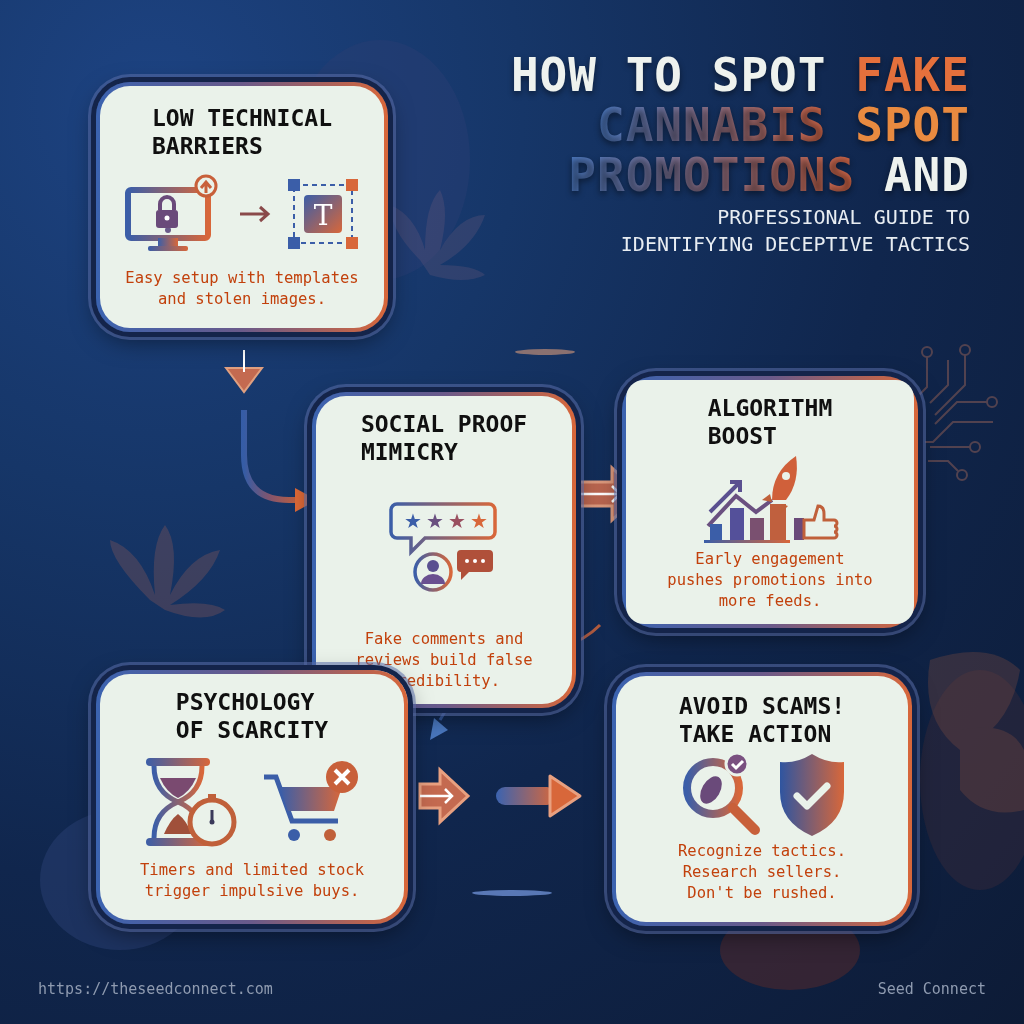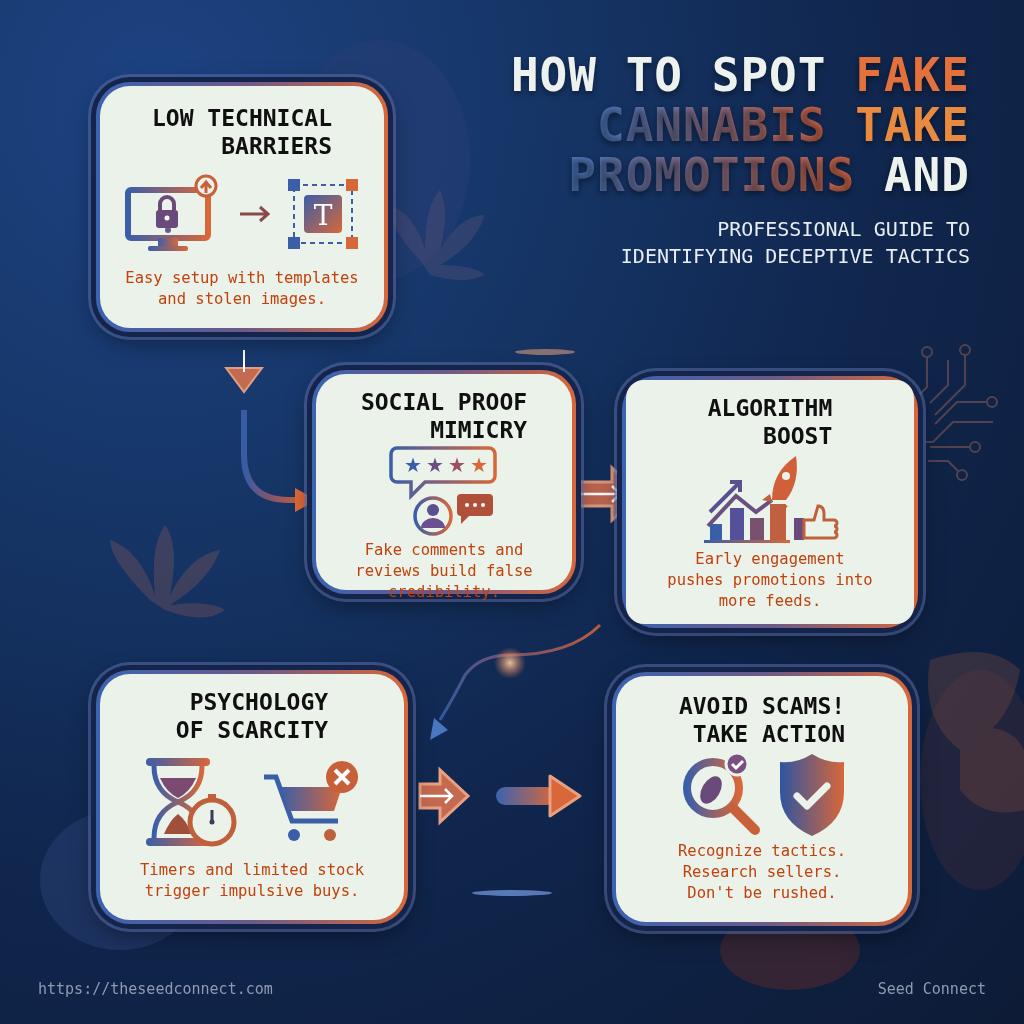--- a/index.html
+++ b/index.html
@@ -12,39 +12,39 @@
 
   
   .title-block { position: absolute; right: 54px; top: 50px; text-align: right; }
   .title-line {
     font-family: "DejaVu Sans Mono", monospace; font-weight: bold;
     font-size: 46px; line-height: 50px; letter-spacing: 1px;
     text-shadow: 0 3px 6px rgba(0,0,0,0.45);
   }
   .subtitle {
     font-family: "DejaVu Sans Mono", monospace; color: #e8edf2;
-    font-size: 20px; line-height: 27px; margin-top: 16px;
+    font-size: 20px; line-height: 27px; margin-top: 4px;
   }
 
   
   .card {
     position: absolute; box-sizing: border-box;
     border-radius: 34px; padding: 4px;
     background: linear-gradient(90deg, #3b63b0 0%, #6a5a8a 50%, #d8673a 100%);
     box-shadow: 0 0 0 5px #14244a, 0 0 0 8px rgba(90,110,170,0.55), 0 8px 24px rgba(0,0,0,0.5);
   }
   .card-inner {
     width: 100%; height: 100%; box-sizing: border-box;
     border-radius: 30px; background: #eaf2ea;
     display: flex; flex-direction: column; align-items: center;
     padding: 18px 12px 10px;
   }
   .card-title {
     font-family: "DejaVu Sans Mono", monospace; font-weight: bold;
-    font-size: 23px; line-height: 28px; color: #101010; text-align: right;
+    font-size: 23px; line-height: 28px; color: #101010; text-align: left;
     white-space: pre-line;
   }
   .card-icons { flex: 1; display: flex; align-items: center; justify-content: center; gap: 14px; }
   .card-desc {
     font-family: "DejaVu Sans Mono", monospace;
     font-size: 15.5px; line-height: 21px; color: #c2410c; text-align: center;
     white-space: pre-line; padding-bottom: 8px;
   }
 
   .footer-left, .footer-right {
@@ -131,21 +131,21 @@
     <path d="M420 796 h32 m-7 -7 l7 7 l-7 7" stroke="#fff" stroke-width="2.5" fill="none"></path>
     <rect x="496" y="787" width="60" height="18" rx="9" fill="url(#gBO)"></rect>
     <path d="M550 776 l30 20 l-30 20 z" fill="#d8673a" stroke="#e8a080" stroke-width="3" stroke-linejoin="round"></path>
   </g>
   <ellipse cx="512" cy="893" rx="40" ry="3" fill="#8ab0ff" opacity="0.6"></ellipse>
   <ellipse cx="545" cy="352" rx="30" ry="3" fill="#ffb080" opacity="0.5"></ellipse>
 </svg>
 
 <div class="title-block">
   <div class="title-line"><span style="color:#eef2ee">HOW TO SPOT </span><span style="color:#e4703c">FAKE</span></div>
-  <div class="title-line"><span style="background:linear-gradient(90deg,#4a78c0,#e0643a);-webkit-background-clip:text;background-clip:text;color:transparent">CANNABIS </span><span style="color:#e88a40">TAKE</span></div>
+  <div class="title-line"><span style="background:linear-gradient(90deg,#4a78c0,#e0643a);-webkit-background-clip:text;background-clip:text;color:transparent">CANNABIS </span><span style="color:#e88a40">SPOT</span></div>
   <div class="title-line"><span style="background:linear-gradient(90deg,#4a78c0,#e0643a);-webkit-background-clip:text;background-clip:text;color:transparent">PROMOTIONS </span><span style="color:#eef2ee">AND</span></div>
   <div class="subtitle">
     <div>PROFESSIONAL GUIDE TO</div>
     <div>IDENTIFYING DECEPTIVE TACTICS</div>
   </div>
 </div>
 
 <div class="card" style="left:96px;top:82px;width:292px;height:250px;">
   <div class="card-inner">
     <div class="card-title">LOW TECHNICAL
@@ -187,21 +187,21 @@
           <rect x="60" y="60" width="12" height="12" fill="#d8673a"></rect>
         <rect x="18" y="18" width="38" height="38" rx="4" fill="url(#c2)"></rect>
         <text x="37" y="48" text-anchor="middle" font-family="DejaVu Serif, serif" font-size="28" fill="#fff">T</text>
       </svg>
     </div>
     <div class="card-desc">Easy setup with templates
 and stolen images.</div>
   </div>
 </div>
 
-<div class="card" style="left:312px;top:370px;width:264px;height:224px;">
+<div class="card" style="left:312px;top:392px;width:264px;height:316px;">
   <div class="card-inner" style="padding-top:14px;">
     <div class="card-title">SOCIAL PROOF
 MIMICRY</div>
     <div class="card-icons">
       <svg width="110" height="96" viewBox="0 0 110 96">
         <defs>
             <linearGradient id="c3" x1="0" x2="1">
               <stop offset="0" stop-color="#3b5ea8"></stop>
               <stop offset="1" stop-color="#d8673a"></stop>
             </linearGradient>

